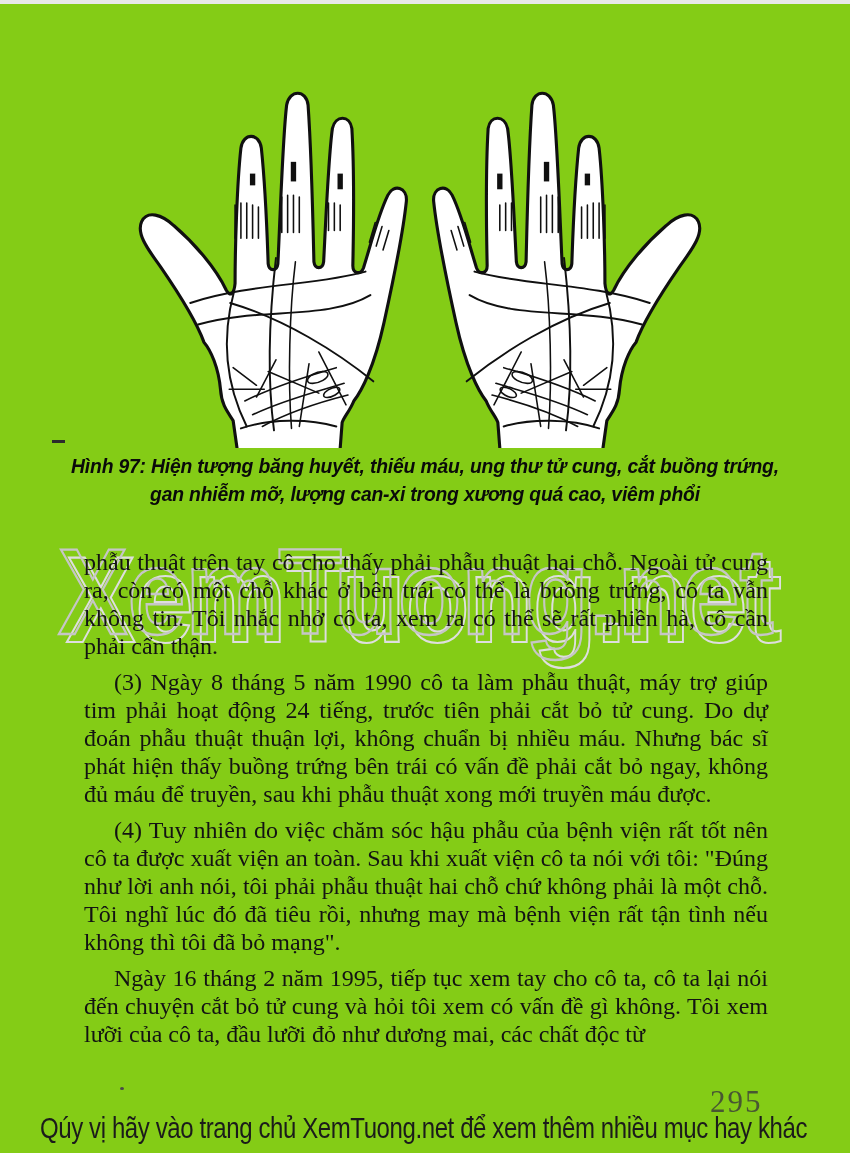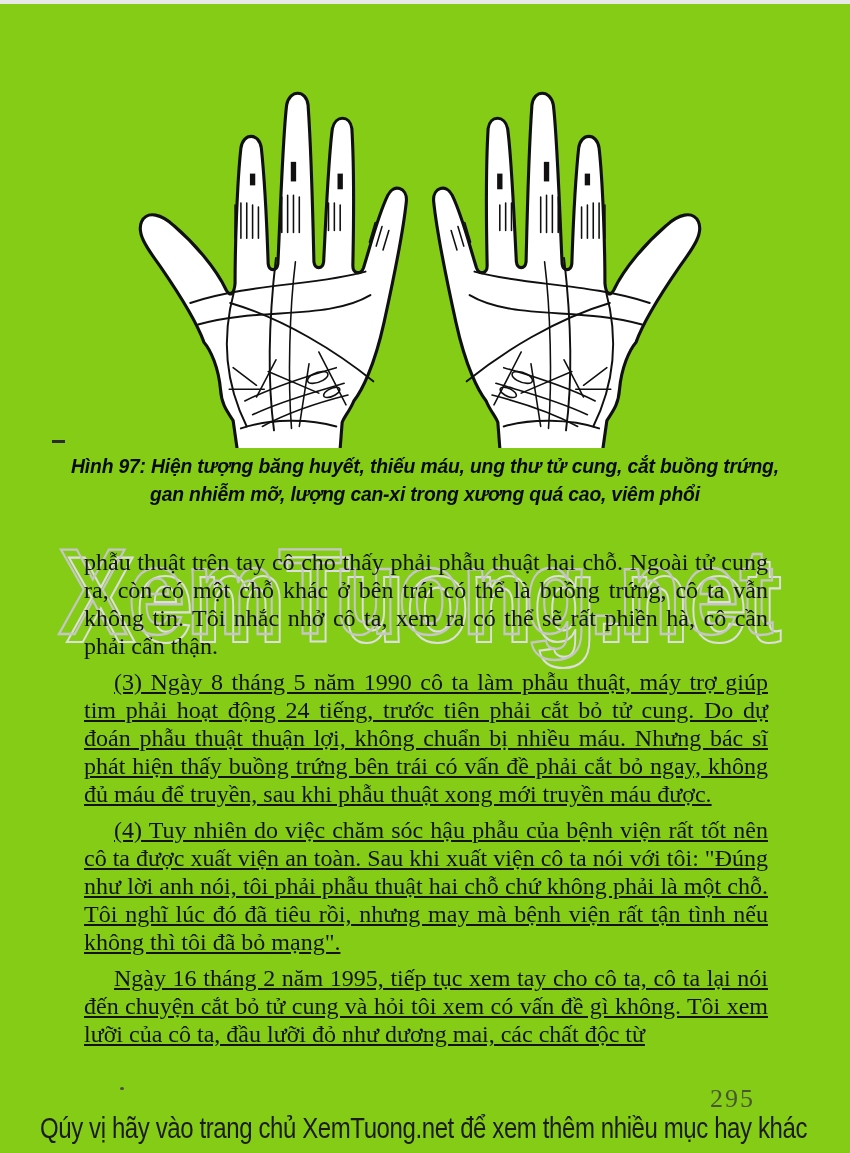--- a/index.html
+++ b/index.html
@@ -41,29 +41,29 @@
   }
   .wm-back  { stroke:#dedede; stroke-width:2.2; }
   .wm-front { stroke:#c6c6c6; stroke-width:2.4; }
 
   
   .body-text {
     position:absolute; left:84px; top:544px; width:684px; z-index:1;
     font-size:24px; line-height:28px; text-align:justify;
   }
   .body-text p { margin:0 0 8px 0; }
-  .body-text p.indent { text-indent:30px;text-decoration:underline; }
+  .body-text p.indent { text-indent:30px; }
 
   
   .artifact-dot { position:absolute; left:120px; top:1083px; width:4px; height:3px; background:#4a4a4a; border-radius:50%; }
 
   
   .page-number {
     position:absolute; left:710px; top:1080px;
-    font-size:26px; letter-spacing:2px; color:#3a3a3a;
+    font-size:31px; letter-spacing:2px; color:#3a3a3a;
     opacity:.8; filter:blur(.4px);
     font-family:"Liberation Serif","DejaVu Serif",serif;
   }
 
   
   .footer-line {
     position:absolute; left:40px; top:1104px; width:900px;
     font-family:"Liberation Sans","DejaVu Sans",sans-serif;
     font-size:30px; line-height:40px; color:#1b1b1b;
     letter-spacing:-.5px; white-space:nowrap;

